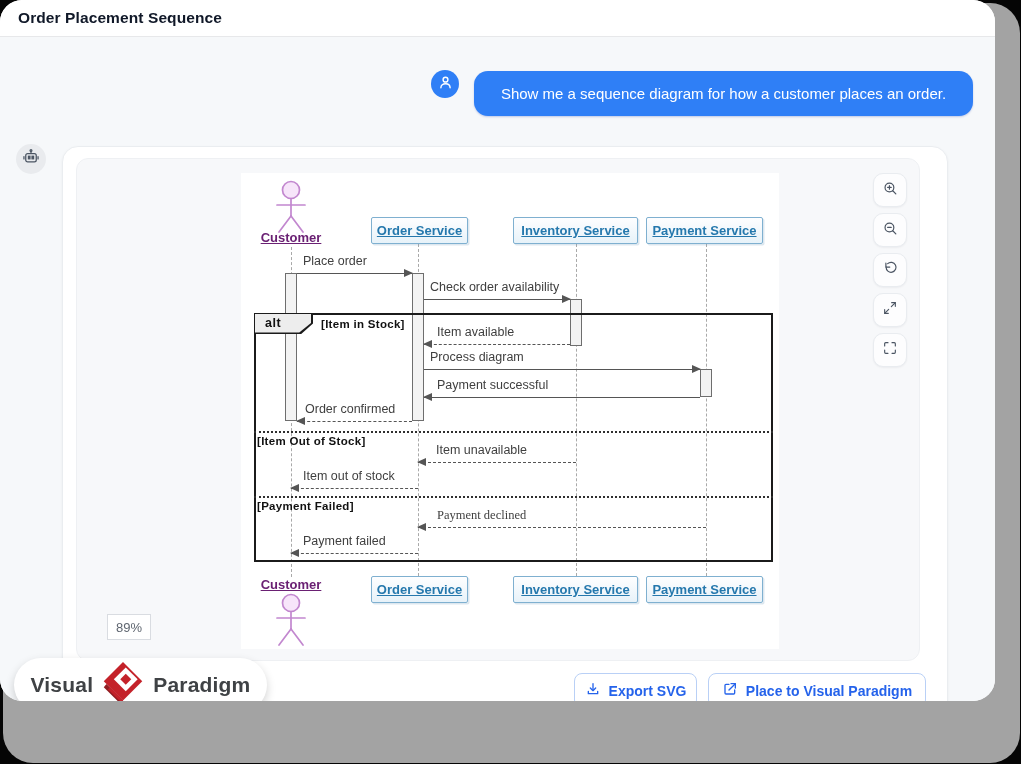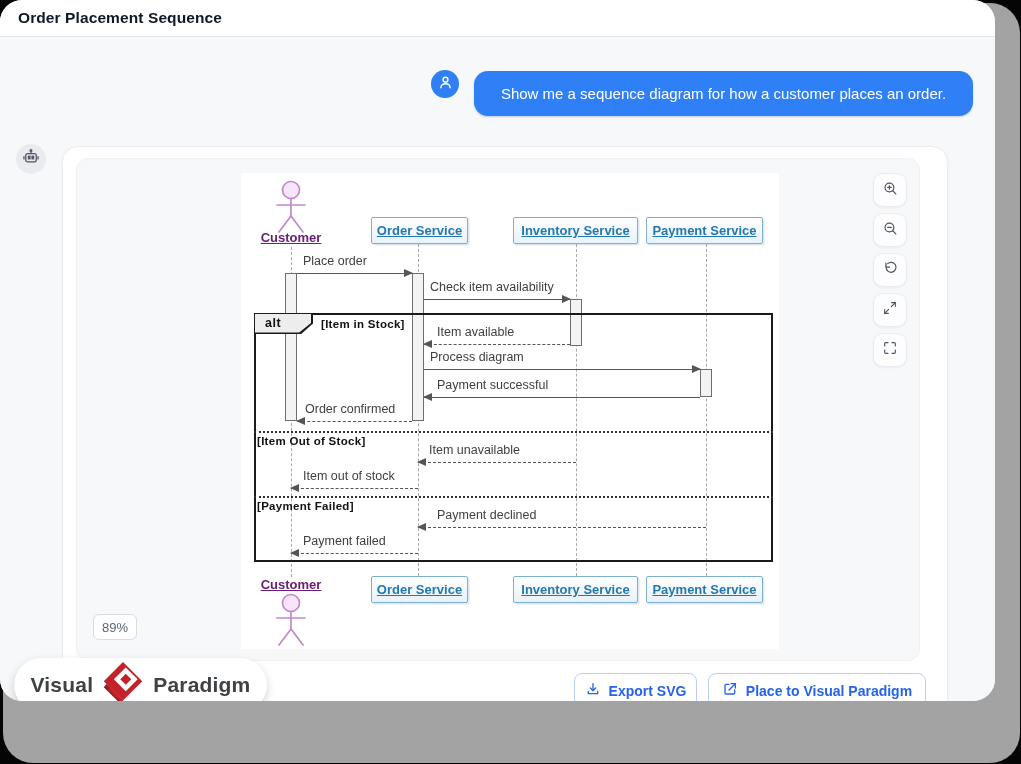--- a/index.html
+++ b/index.html
@@ -23,21 +23,21 @@
   
   .card { position:absolute; left:62px; top:109px; width:886px; height:571px; background:#fff; border:1px solid #eaedf0; border-radius:16px; box-shadow:0 1px 3px rgba(16,24,40,.05); }
   .panel { position:absolute; left:13px; top:11px; width:844px; height:503px; background:#f7f8fa; border:1px solid #eef0f3; border-radius:12px; }
   .canvas { position:absolute; left:164px; top:14px; width:538px; height:476px; background:#fff; }
 
   
   .ctrl-col { position:absolute; left:796px; top:14px; width:34px; display:flex; flex-direction:column; gap:6px; }
   .ctrl-btn { width:34px; height:34px; background:#fdfdfe; border:1px solid #e9ecf0; border-radius:10px; display:flex; align-items:center; justify-content:center; box-shadow:0 1px 2px rgba(16,24,40,.05); cursor:pointer; }
   .ctrl-btn svg { stroke:#4b5563; }
 
-  .zoom-badge { position:absolute; left:16px; top:455px; width:44px; height:26px; background:#fff; border:1px solid #d9dce1; border-radius:6px; display:flex; align-items:center; justify-content:center; font-size:13px; color:#5f6670; }
+  .zoom-badge { position:absolute; left:30px; top:455px; width:44px; height:26px; background:#fff; border:1px solid #d9dce1; border-radius:0; display:flex; align-items:center; justify-content:center; font-size:13px; color:#5f6670; }
 
   
   .foot-btn { position:absolute; height:35px; background:#fff; border:1px solid #b9d0f6; border-radius:8px; display:flex; align-items:center; justify-content:center; gap:8px; color:#2563eb; font-size:14px; font-weight:bold; cursor:pointer; }
   .foot-btn svg { stroke:#2563eb; }
   .btn-export { left:511px; top:526px; width:123px; }
   .btn-import { left:645px; top:526px; width:218px; }
 
   
   .brand { position:absolute; left:14px; top:621px; width:253px; height:54px; background:#fff; border-radius:28px; box-shadow:0 4px 10px rgba(0,0,0,.18); display:flex; align-items:center; justify-content:center; gap:8px; }
   .brand .wordmark { font-size:21px; font-weight:bold; color:#3f4245; letter-spacing:.2px; }
@@ -134,42 +134,42 @@
             </div>
             <div class="guard" style="left:80px; top:145px;">[Item in Stock]</div>
             <div class="divider" style="top:258px;"></div>
             <div class="guard" style="left:16px; top:262px;">[Item Out of Stock]</div>
             <div class="divider" style="top:323px;"></div>
             <div class="guard" style="left:16px; top:327px;">[Payment Failed]</div>
 
             <div class="msg-label" style="left:62px; top:81px;">Place order</div>
             <div class="msg-line ar" style="left:56px; top:100px; width:115px;"></div>
 
-            <div class="msg-label" style="left:189px; top:107px;">Check item availability</div>
+            <div class="msg-label" style="left:189px; top:107px;">Check order availability</div>
             <div class="msg-line ar" style="left:183px; top:126px; width:146px;"></div>
 
             <div class="msg-label" style="left:196px; top:152px;">Item available</div>
             <div class="msg-line dashed al" style="left:183px; top:171px; width:146px;"></div>
 
             <div class="msg-label" style="left:189px; top:177px;">Process diagram</div>
             <div class="msg-line ar" style="left:183px; top:196px; width:276px;"></div>
 
             <div class="msg-label" style="left:196px; top:205px;">Payment successful</div>
             <div class="msg-line al" style="left:183px; top:224px; width:276px;"></div>
 
             <div class="msg-label" style="left:64px; top:229px;">Order confirmed</div>
             <div class="msg-line dashed al" style="left:56px; top:248px; width:115px;"></div>
 
-            <div class="msg-label" style="left:188px; top:270px;">Item unavailable</div>
+            <div class="msg-label" style="left:195px; top:270px;">Item unavailable</div>
             <div class="msg-line dashed al" style="left:177px; top:289px; width:158px;"></div>
 
             <div class="msg-label" style="left:62px; top:296px;">Item out of stock</div>
             <div class="msg-line dashed al" style="left:50px; top:315px; width:127px;"></div>
 
-            <div class="msg-label" style="left:196px; top:335px;">Payment declined</div>
+            <div class="msg-label" style="left:196px; top:335px;font-family:Liberation Serif, serif;">Payment declined</div>
             <div class="msg-line dashed al" style="left:177px; top:354px; width:288px;"></div>
 
             <div class="msg-label" style="left:62px; top:361px;">Payment failed</div>
             <div class="msg-line dashed al" style="left:50px; top:380px; width:127px;"></div>
 
             <div class="actor-label" style="left:5px; top:404px;">Customer</div>
             <span style="position:absolute; left:28px; top:418px;">
               <svg width="44" height="58" viewBox="0 0 44 58" fill="none" stroke="#c287cf" stroke-width="1.7" stroke-linecap="round">
                   <circle cx="22" cy="12" r="8.5" fill="#f7e5fa"></circle>
                   <line x1="22" y1="20.5" x2="22" y2="38"></line>

